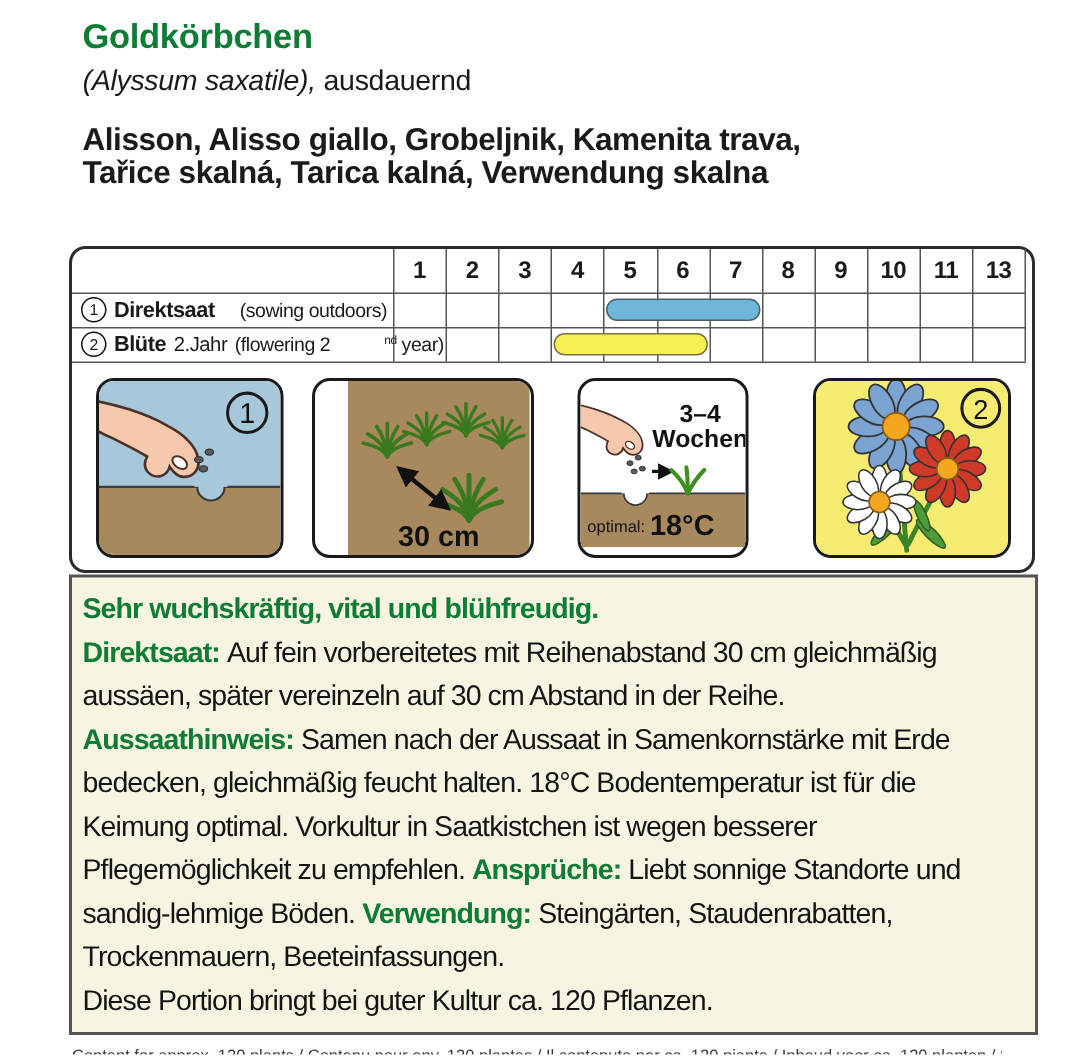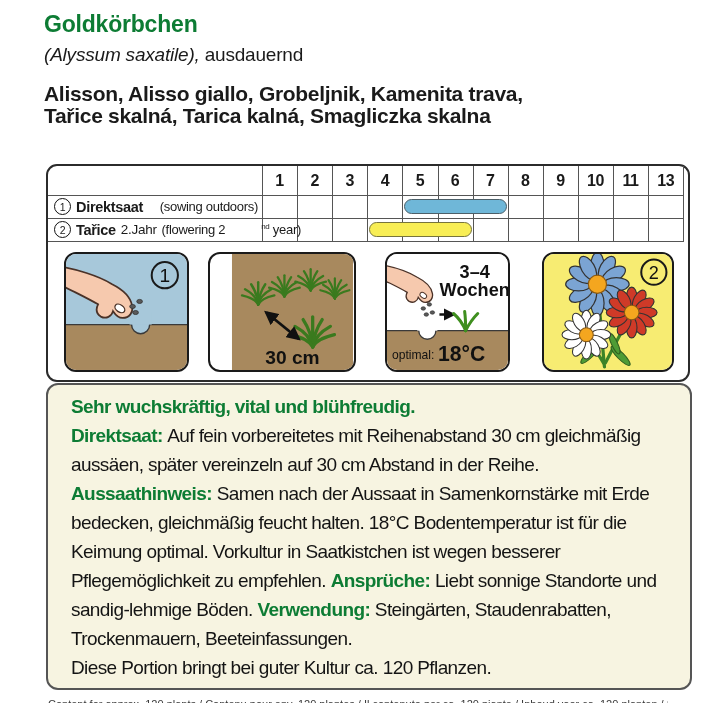--- a/index.html
+++ b/index.html
@@ -1,20 +1,20 @@
 <!DOCTYPE html>
 <html><head>
 <meta charset="utf-8">
 <style>
   html,body{margin:0;padding:0;background:#fff;}
   .page{position:relative;width:722px;height:704px;background:#ffffff;
         font-family:"Liberation Sans",sans-serif;color:#1a1a1a;overflow:hidden;}
 
   
-  .header{position:absolute;left:44px;top:12px;width:640px;}
+  .header{position:absolute;left:55px;top:12px;width:640px;}
   .title{font-size:23px;font-weight:700;color:#0d7c34;line-height:25px;letter-spacing:-0.2px;}
   .latin{font-size:19px;margin-top:7px;letter-spacing:-0.2px;}
   .latin .it{font-style:italic;}
   .syns{margin-top:17px;font-weight:700;font-size:21px;line-height:22px;letter-spacing:-0.3px;}
 
   
   .calbox{position:absolute;left:46px;top:164px;width:640px;height:214px;
           border:2px solid #2b2b2b;border-radius:11px;background:#fff;}
   .mgrid{position:absolute;left:0;top:0;width:636px;height:75px;}
   .vline{position:absolute;top:0;width:1px;height:75px;background:#555;}
@@ -31,44 +31,44 @@
         align-items:center;justify-content:center;font-size:10.5px;flex:0 0 15px;}
   .r1{top:29px;} .r2{top:52px;}
   .bar{position:absolute;height:15px;border-radius:8px;border:1.6px solid #555;box-sizing:border-box;}
 
   
   .pan{position:absolute;top:86px;height:120px;border:2.5px solid #1a1a1a;border-radius:12px;
        overflow:hidden;background:#fff;box-sizing:border-box;}
   .pan svg{display:block;width:100%;height:100%;}
   .p1{left:16px;width:125px;}
   .p2{left:160px;width:148px;padding-left:21px;}
-  .p3{left:337px;width:125px;}
+  .p3{left:337px;width:114px;}
   .p4{left:494px;width:132px;}
 
   
   .descbox{position:absolute;left:46px;top:383px;width:646px;height:307px;box-sizing:border-box;
-           background:#f7f4e1;border:2px solid #555;border-radius:12px;padding:7px 16px 0 23px;}
+           background:#f7f4e1;border:2px solid #555;border-radius:0;padding:7px 16px 0 7px;}
   .descbox p{margin:0;font-size:19px;line-height:29px;letter-spacing:-0.6px;color:#141414;}
   .descbox .g{color:#0d7c34;font-weight:700;}
 
   
   .footerclip{position:absolute;left:48px;top:699px;width:620px;height:4px;overflow:hidden;
               font-size:11px;line-height:10px;color:#3a3a3a;white-space:nowrap;}
 </style>
 </head>
 <body>
 
 <div class="page">
 
   <div class="header">
     <div class="title">Goldkörbchen</div>
     <div class="latin"><span class="it">(Alyssum saxatile),</span><span> ausdauernd</span></div>
     <div class="syns">
       <div>Alisson, Alisso giallo, Grobeljnik, Kamenita trava,</div>
-      <div>Tařice skalná, Tarica kalná, Smagliczka skalna</div>
+      <div>Tařice skalná, Tarica kalná, Verwendung skalna</div>
     </div>
   </div>
 
   <div class="calbox">
 
     <div class="mgrid" id="mgrid">
       <div class="hline" style="top:29px"></div>
       <div class="hline" style="top:52px"></div>
       <div class="hline" style="top:75px"></div>
     <div class="mnum" style="left: 214px; width: 35.1px;">1</div>
@@ -98,21 +98,21 @@
         <div class="vline" style="left: 635px;"></div>
       </div>
 
     <div class="rowlabel r1">
       <span class="cnum">1</span>
       <span class="lb">Direktsaat</span>
       <span class="ln">(sowing outdoors)</span>
     </div>
     <div class="rowlabel r2">
       <span class="cnum">2</span>
-      <span class="lb">Tařice</span>
+      <span class="lb">Blüte</span>
       <span class="lr">2.Jahr</span>
       <span class="ln"><span>(flowering 2</span><sup>nd</sup><span> year)</span></span>
     </div>
 
     <div class="bar" id="bar-0" style="left: 356.4px; width: 102.3px; top: 33px; background: rgb(111, 183, 216); border-color: rgb(76, 95, 104);"></div>
     <div class="bar" id="bar-1" style="left: 321.3px; width: 102.3px; top: 56px; background: rgb(248, 238, 85); border-color: rgb(118, 116, 61);"></div>
 
     <div class="pan p1">
       <svg viewBox="0 0 120 115">
         <rect x="0" y="0" width="120" height="70" fill="#a7c8da"></rect>

